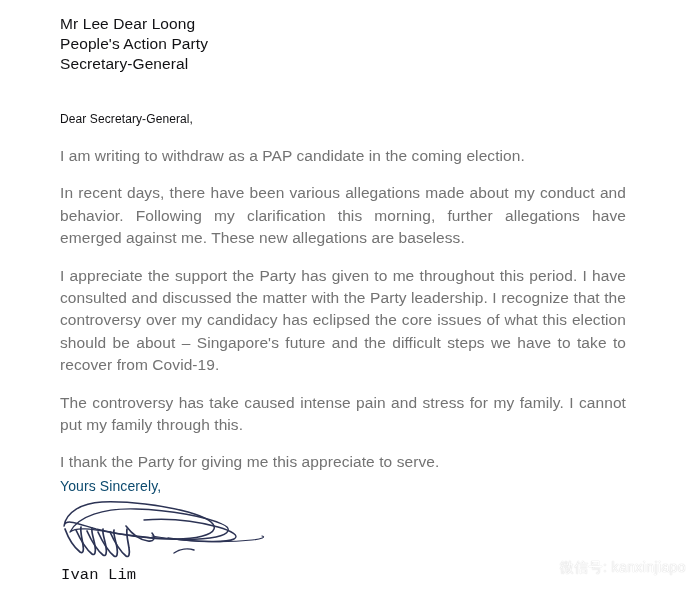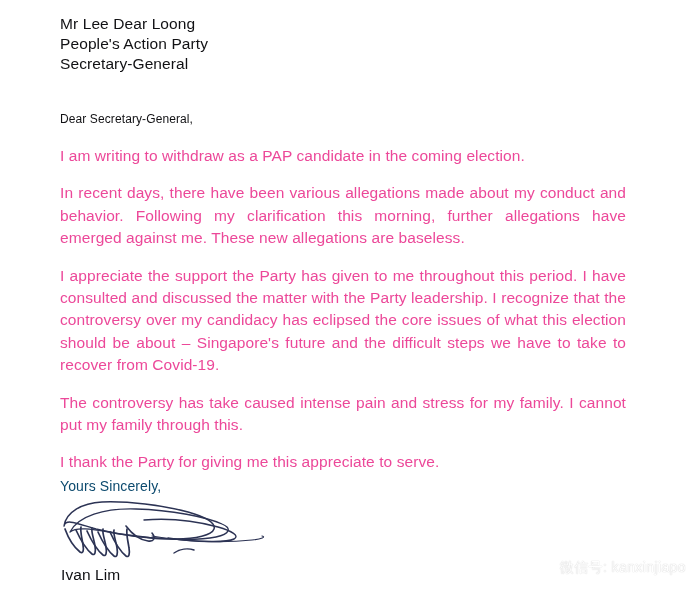--- a/index.html
+++ b/index.html
@@ -48,21 +48,21 @@
   }
   .body-blocks {
     position: absolute;
     top: 145px;
     left: 0;
     width: 566px;
   }
   .para {
     font-size: 15.5px;
     line-height: 22.4px;
-    color: #ec4899;
+    color: #737373;
     text-align: justify;
     text-justify: inter-word;
     margin: 0 0 15px 0;
     letter-spacing: 0.08px;
     -webkit-hyphens: none;
     hyphens: none;
   }
   .para.last-short {
     text-align: left;
   }
@@ -84,20 +84,21 @@
     pointer-events: none;
   }
   .signer-name {
     position: absolute;
     top: 565px;
     left: 1px;
     font-size: 15.5px;
     line-height: 20px;
     color: #111114;
     letter-spacing: 0.1px;
+    font-family: Liberation Mono, monospace;
   }
   .watermark {
     position: absolute;
     right: 14px;
     bottom: 14px;
     display: flex;
     align-items: center;
     gap: 8px;
     opacity: 0.92;
   }

